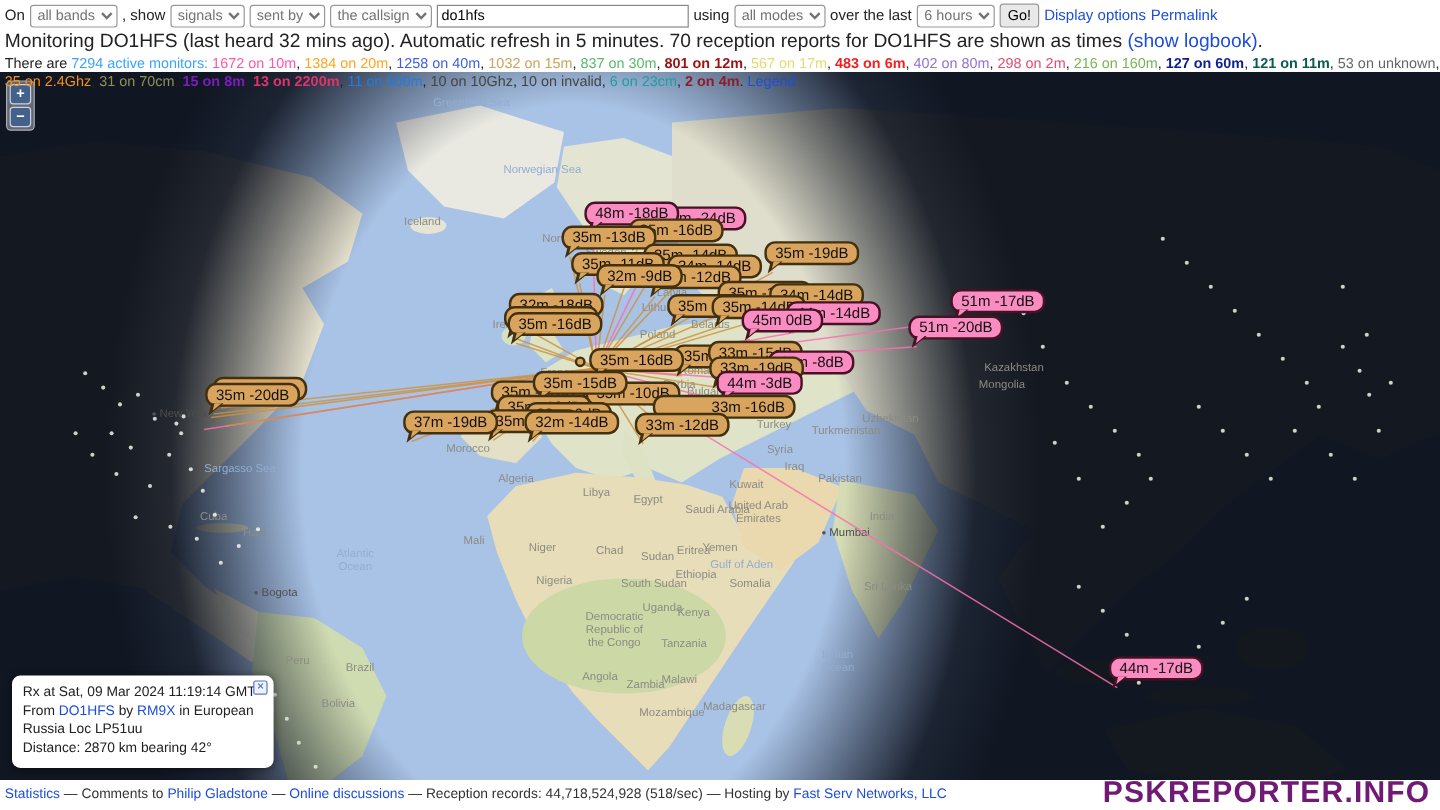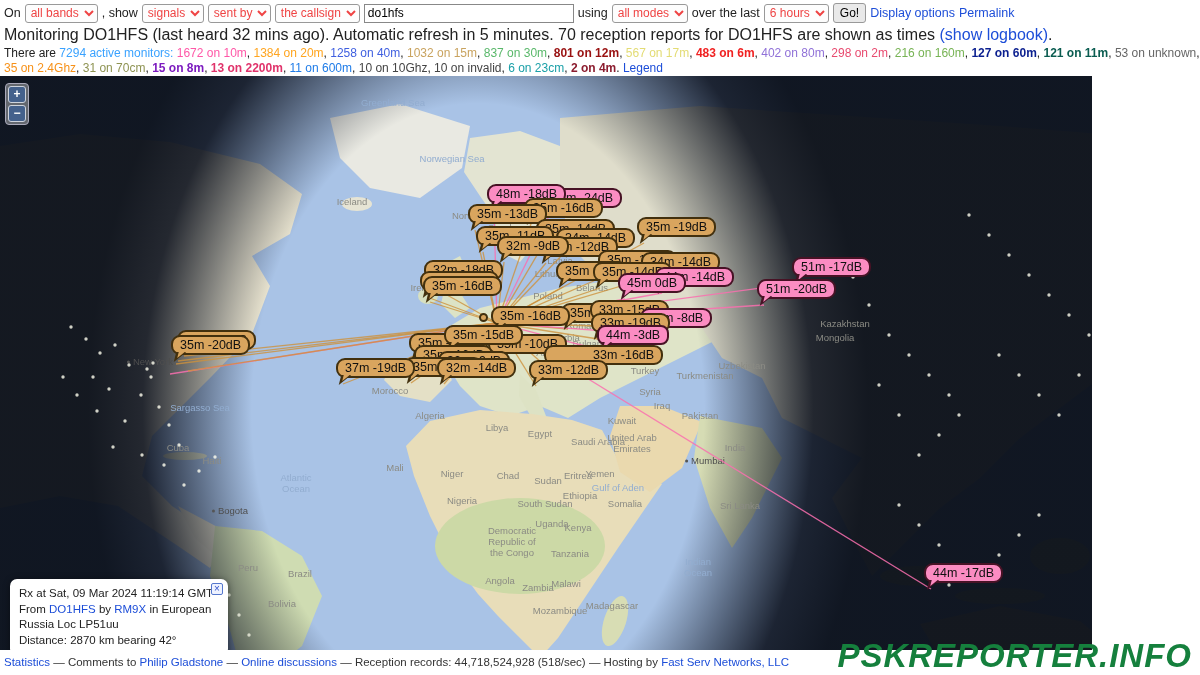--- a/index.html
+++ b/index.html
@@ -3,29 +3,29 @@
 <meta charset="utf-8">
 <style>
   * { margin:0; padding:0; box-sizing:border-box; }
   html,body { width:1200px; height:675px; overflow:hidden; background:#fff;
     font-family:"Liberation Sans","DejaVu Sans",sans-serif; }
   a { color:#1d4ed8; text-decoration:none; cursor:pointer; }
 
   
   #header { position:absolute; left:0; top:0; width:1200px; height:60px; background:#fff; z-index:10; }
   .row1 { display:flex; align-items:center; gap:4px; padding:3px 0 0 4px; font-size:12.5px; color:#222; white-space:nowrap; }
-  .row1 select { font-size:12px; height:19px; border:1px solid #999; border-radius:3px; background:#fdfdfd; color:#ef4444; padding:0 1px; font-family:inherit; }
+  .row1 select { font-size:12px; height:19px; border:1px solid #999; border-radius:3px; background:#fdfdfd; color:#737373; padding:0 1px; font-family:inherit;text-align:center; }
   .row1 input { font-size:12px; height:19px; width:210px; border:1px solid #888; background:#fff; padding:0 3px; font-family:inherit; }
   .row1 button { font-size:12px; height:20px; border:1px solid #999; border-radius:3px; background:#e9e9e9; padding:0 6px; font-family:inherit; }
   .row2 { padding:3px 0 0 4px; font-size:16px; color:#222; white-space:nowrap; }
   .row3 { padding:2px 0 0 4px; font-size:12px; color:#222; line-height:1.25; }
   .cnt { white-space:nowrap; }
 
   
-  #map { position:absolute; left:0; top:76px; width:1092px; height:590px; overflow:hidden; background:#a9c3e6; }
+  #map { position:absolute; left:0; top:60px; width:1200px; height:590px; overflow:hidden; background:#a9c3e6; }
   #landsvg { position:absolute; left:0; top:0; z-index:0; }
   #night { position:absolute; inset:0; z-index:1; pointer-events:none;
     background:radial-gradient(390px 530px ellipse at 478px 335px,
       rgba(10,16,30,0) 58%, rgba(10,16,30,0.45) 72%, rgba(9,14,26,0.88) 86%, rgba(7,12,22,0.94) 100%); }
   .dots { position:absolute; left:0; top:0; width:2px; height:2px; border-radius:50%; z-index:2; pointer-events:none; background:transparent; }
   #dots-us { box-shadow:70px 250px 0 .7px rgba(255,255,240,.8),85px 262px 0 .7px rgba(255,255,240,.8),99px 276px 0 .7px rgba(255,255,240,.8),114px 268px 0 .7px rgba(255,255,240,.8),128px 288px 0 .7px rgba(255,255,240,.8),92px 300px 0 .7px rgba(255,255,240,.8),108px 312px 0 .7px rgba(255,255,240,.8),140px 318px 0 .7px rgba(255,255,240,.8),158px 330px 0 .7px rgba(255,255,240,.8),150px 300px 0 .7px rgba(255,255,240,.8),168px 348px 0 .7px rgba(255,255,240,.8),124px 344px 0 .7px rgba(255,255,240,.8),96px 334px 0 .7px rgba(255,255,240,.8),76px 318px 0 .7px rgba(255,255,240,.8),62px 300px 0 .7px rgba(255,255,240,.8),178px 368px 0 .7px rgba(255,255,240,.8),163px 388px 0 .7px rgba(255,255,240,.8),141px 378px 0 .7px rgba(255,255,240,.8),112px 370px 0 .7px rgba(255,255,240,.8),183px 408px 0 .7px rgba(255,255,240,.8),198px 394px 0 .7px rgba(255,255,240,.8),214px 380px 0 .7px rgba(255,255,240,.8),152px 286px 0 .7px rgba(255,255,240,.8),146px 292px 0 .7px rgba(255,255,240,.8),248px 558px 0 .7px rgba(255,255,240,.7),262px 578px 0 .7px rgba(255,255,240,.7),238px 538px 0 .7px rgba(255,255,240,.7),228px 518px 0 .7px rgba(255,255,240,.7); }
   #dots-asia { box-shadow:852px 200px 0 .7px rgba(255,255,240,.8),868px 228px 0 .7px rgba(255,255,240,.8),888px 258px 0 .7px rgba(255,255,240,.8),908px 278px 0 .7px rgba(255,255,240,.8),928px 298px 0 .7px rgba(255,255,240,.8),948px 318px 0 .7px rgba(255,255,240,.8),958px 338px 0 .7px rgba(255,255,240,.8),938px 358px 0 .7px rgba(255,255,240,.8),918px 378px 0 .7px rgba(255,255,240,.8),898px 338px 0 .7px rgba(255,255,240,.8),878px 308px 0 .7px rgba(255,255,240,.8),998px 278px 0 .7px rgba(255,255,240,.8),1018px 298px 0 .7px rgba(255,255,240,.8),1038px 318px 0 .7px rgba(255,255,240,.8),1058px 338px 0 .7px rgba(255,255,240,.8),1078px 298px 0 .7px rgba(255,255,240,.8),1098px 278px 0 .7px rgba(255,255,240,.8),1088px 258px 0 .7px rgba(255,255,240,.8),1068px 238px 0 .7px rgba(255,255,240,.8),1048px 218px 0 .7px rgba(255,255,240,.8),1028px 198px 0 .7px rgba(255,255,240,.8),1008px 178px 0 .7px rgba(255,255,240,.8),988px 158px 0 .7px rgba(255,255,240,.8),968px 138px 0 .7px rgba(255,255,240,.8),1108px 318px 0 .7px rgba(255,255,240,.8),1128px 338px 0 .7px rgba(255,255,240,.8),1148px 298px 0 .7px rgba(255,255,240,.8),1158px 258px 0 .7px rgba(255,255,240,.8),1138px 218px 0 .7px rgba(255,255,240,.8),1118px 178px 0 .7px rgba(255,255,240,.8),898px 428px 0 .7px rgba(255,255,240,.8),918px 448px 0 .7px rgba(255,255,240,.8),938px 468px 0 .7px rgba(255,255,240,.8),958px 488px 0 .7px rgba(255,255,240,.8),978px 498px 0 .7px rgba(255,255,240,.8),998px 478px 0 .7px rgba(255,255,240,.8),1018px 458px 0 .7px rgba(255,255,240,.8),1038px 438px 0 .7px rgba(255,255,240,.8),948px 508px 0 .7px rgba(255,255,240,.8),1118px 228px 0 .7px rgba(255,255,240,.8),1132px 248px 0 .7px rgba(255,255,240,.8),1140px 268px 0 .7px rgba(255,255,240,.8); }
   #rays { position:absolute; left:0; top:0; z-index:3; pointer-events:none; }
   #origin-marker { position:absolute; width:9px; height:9px; border-radius:50%; background:#d9a55e; border:2px solid #42300e; z-index:4; }
   #labels { position:absolute; inset:0; z-index:2; pointer-events:none; }
@@ -57,22 +57,22 @@
     background:#eef2ff; }
 
   #attrib { position:absolute; right:0; bottom:0; z-index:7; background:rgba(255,255,255,.8);
     font-size:10.5px; padding:1px 6px 2px; color:#444; border-top-left-radius:3px; }
   #attrib .cc { display:inline-block; background:#555; color:#fff; border-radius:50%; width:11px; height:11px;
     font-size:9px; line-height:11px; text-align:center; margin-right:2px; }
 
   
   #footer { position:absolute; left:0; top:650px; width:1200px; height:25px; background:#fff; z-index:10;
     font-size:11.5px; color:#333; padding:6px 0 0 4px; }
-  #watermark { position:absolute; right:8px; bottom:0px; font-size:33px; font-weight:bold; font-style:italic;
-    color:#15803d; letter-spacing:1px; z-index:11; }
+  #watermark { position:absolute; right:8px; bottom:0px; font-size:25px; font-weight:bold; 
+    color:#701a75; letter-spacing:1px; z-index:11; }
 </style>
 </head>
 <body>
 
 <div id="header">
   <div class="row1">
     <span>On</span>
     <select><option>all bands</option></select>
     <span>, show</span>
     <select><option>signals</option></select>

